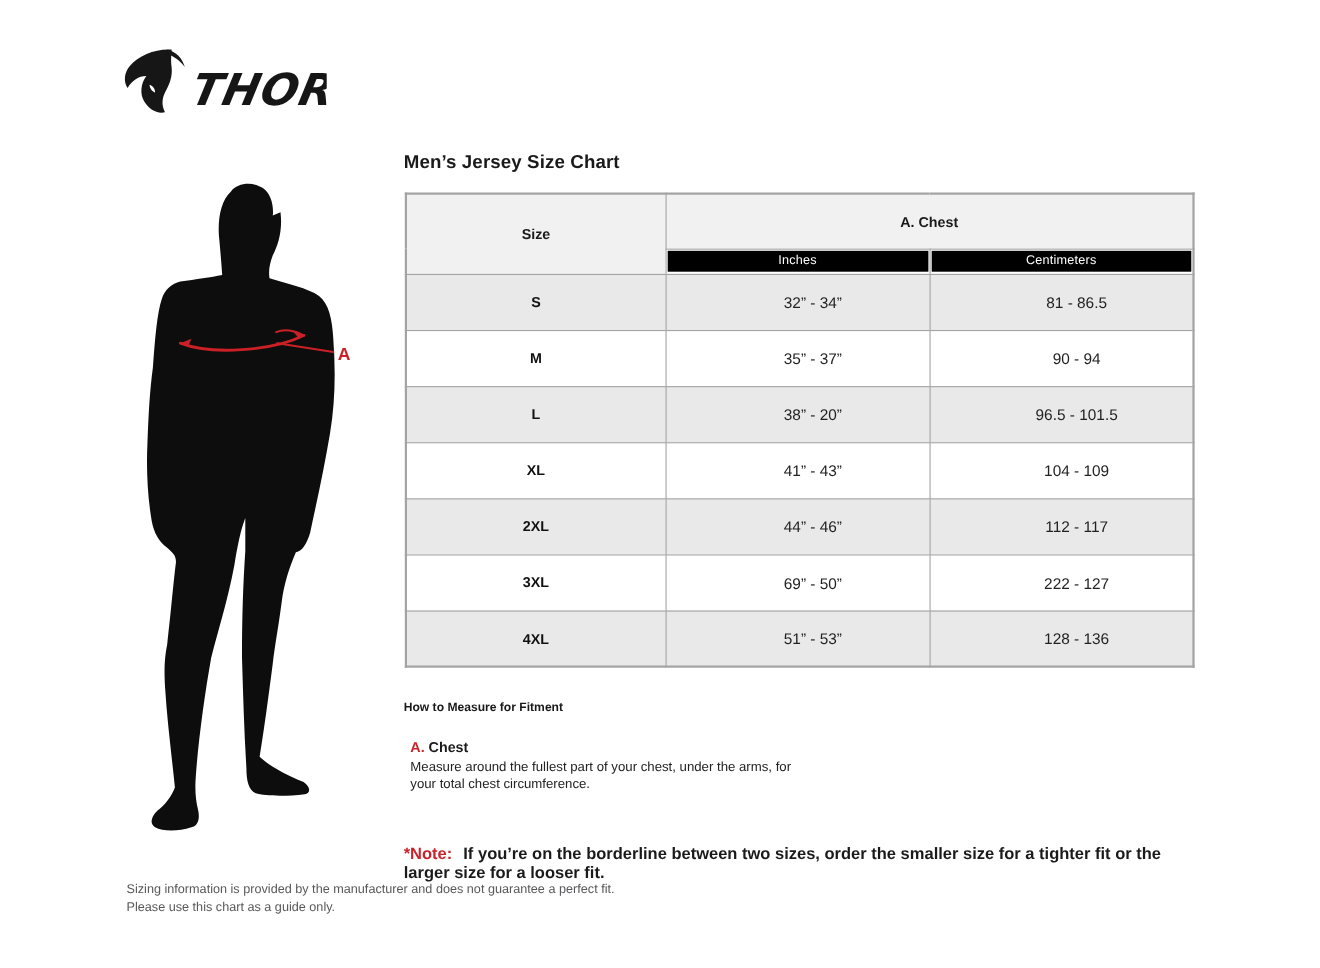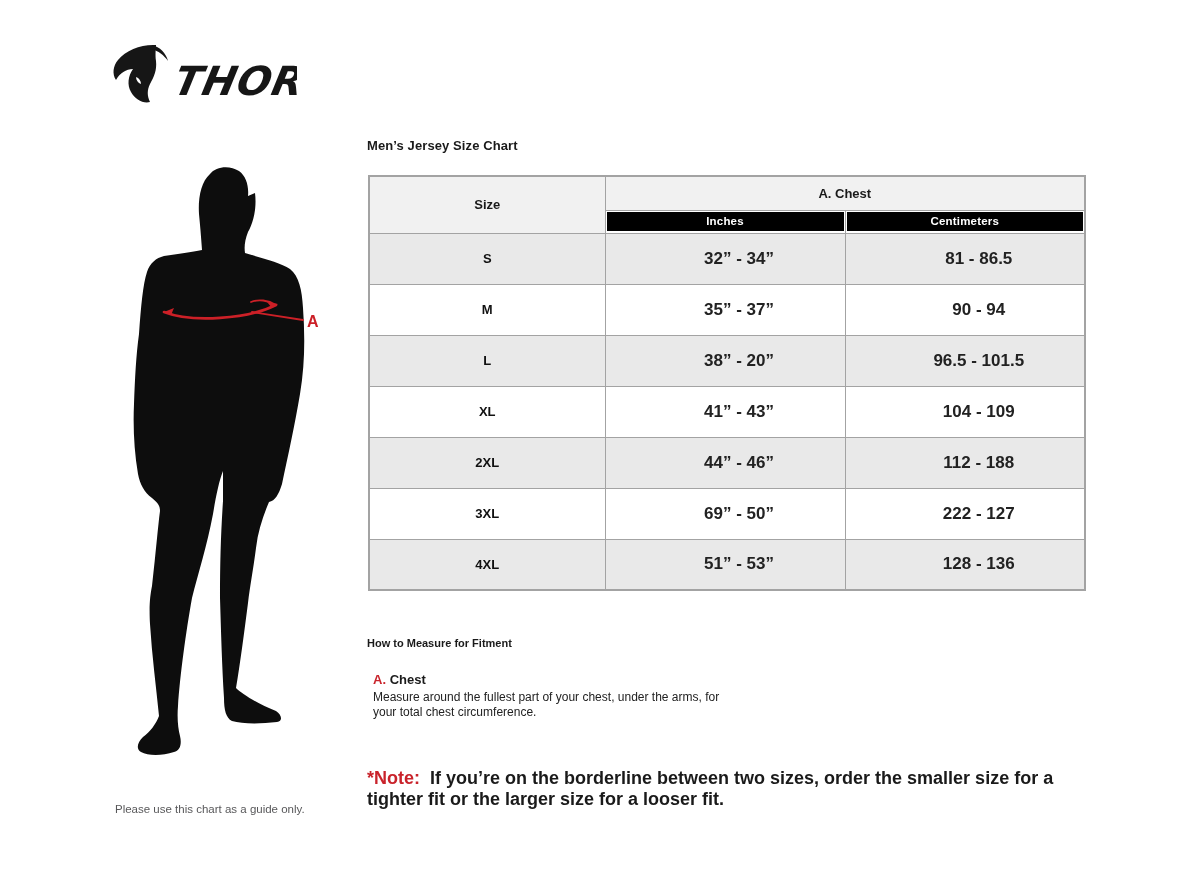--- a/index.html
+++ b/index.html
@@ -15,21 +15,21 @@
 
   
   .logo { position:absolute; left:112px; top:44px; width:185px; height:62px; }
 
   
   .figure { position:absolute; left:130px; top:166px; width:200px; height:600px; }
 
   
   .chart-title {
     position:absolute; left:367px; top:138px;
-    font-size:13px; font-weight:700; letter-spacing:0.1px; color:#1a1a1a;
+    font-size:17px; font-weight:700; letter-spacing:0.1px; color:#1a1a1a;
   }
   .howto-title {
     position:absolute; left:367px; top:637px;
     font-size:11px; font-weight:700; color:#1a1a1a;
   }
 
   
   table.size-table {
     position:absolute; left:368px; top:175px;
     width:716px;
@@ -38,46 +38,46 @@
     table-layout:fixed;
   }
   .size-table th, .size-table td {
     border:1px solid #a3a3a3;
     text-align:center; vertical-align:middle;
     font-size:13px;
   }
   .col-size { width:236px; }
   .col-in   { width:240px; }
   .col-cm   { width:240px; }
-  tr.head-row { height:34px; }
+  tr.head-row { height:50px; }
   tr.bar-row  { height:22px; }
   tr.data-row { height:51px; }
   .size-head { background:#f1f1f1; font-weight:700; font-size:13px; }
   .chest-head { background:#f1f1f1; font-weight:700; font-size:14px; }
   .bar-cell { background:#ffffff; padding:1px 1px 2px 1px; border-top:1px solid #fdfdfd; }
   .bar-inner {
     background:#000; color:#fff;
-    font-weight:700; font-size:11.5px; letter-spacing:0.2px;
+    font-weight:400; font-size:11.5px; letter-spacing:0.2px;
     height:19px; line-height:19px;
   }
   td.cell-size { font-weight:700; color:#111; }
-  td.cell-val  { font-weight:700; color:#222; font-size:17px;padding-left:28px; }
+  td.cell-val  { font-weight:400; color:#222; font-size:14px;padding-left:28px; }
   tr.alt td { background:#e9e9e9; }
   tr.plain td { background:#ffffff; }
 
   
   .measure-item { position:absolute; left:373px; top:672px; width:370px; }
   .measure-item .item-title { font-size:13px; font-weight:700; color:#1a1a1a; }
   .measure-item .item-letter { color:#c9232b; font-weight:700; }
   .measure-item .item-desc {
     margin-top:3px; font-size:12px; color:#222; line-height:1.26; width:358px;
   }
 
   
-  .note-line { position:absolute; left:367px; top:768px; font-size:18px; font-weight:700; color:#1a1a1a; width:700px; }
+  .note-line { position:absolute; left:367px; top:768px; font-size:15px; font-weight:700; color:#1a1a1a; width:700px; }
   .note-label { color:#c9232b; margin-right:10px; }
 
   
   .disclaimer { position:absolute; left:115px; top:801px; font-size:11.5px; color:#58585a; line-height:1.42; }
 </style>
 </head>
 <body>
 
 <div class="page">
 
@@ -186,21 +186,21 @@
       <td class="cell-val">96.5 - 101.5</td>
     </tr>
     <tr class="data-row plain">
       <td class="cell-size">XL</td>
       <td class="cell-val">41” - 43”</td>
       <td class="cell-val">104 - 109</td>
     </tr>
     <tr class="data-row alt">
       <td class="cell-size">2XL</td>
       <td class="cell-val">44” - 46”</td>
-      <td class="cell-val">112 - 188</td>
+      <td class="cell-val">112 - 117</td>
     </tr>
     <tr class="data-row plain">
       <td class="cell-size">3XL</td>
       <td class="cell-val">69” - 50”</td>
       <td class="cell-val">222 - 127</td>
     </tr>
     <tr class="data-row alt">
       <td class="cell-size">4XL</td>
       <td class="cell-val">51” - 53”</td>
       <td class="cell-val">128 - 136</td>
@@ -216,16 +216,17 @@
       <span>Chest</span>
     </div>
     <div class="item-desc">Measure around the fullest part of your chest, under the arms, for your total chest circumference.</div>
   </div>
 
   <div class="note-line">
     <span class="note-label">*Note:</span><span>If you’re on the borderline between two sizes, order the smaller size for a tighter fit or the larger size for a looser fit.</span>
   </div>
 
   <div class="disclaimer">
+    <div>Sizing information is provided by the manufacturer and does not guarantee a perfect fit.</div>
     <div>Please use this chart as a guide only.</div>
   </div>
 
 </div>
 
 </body></html>

